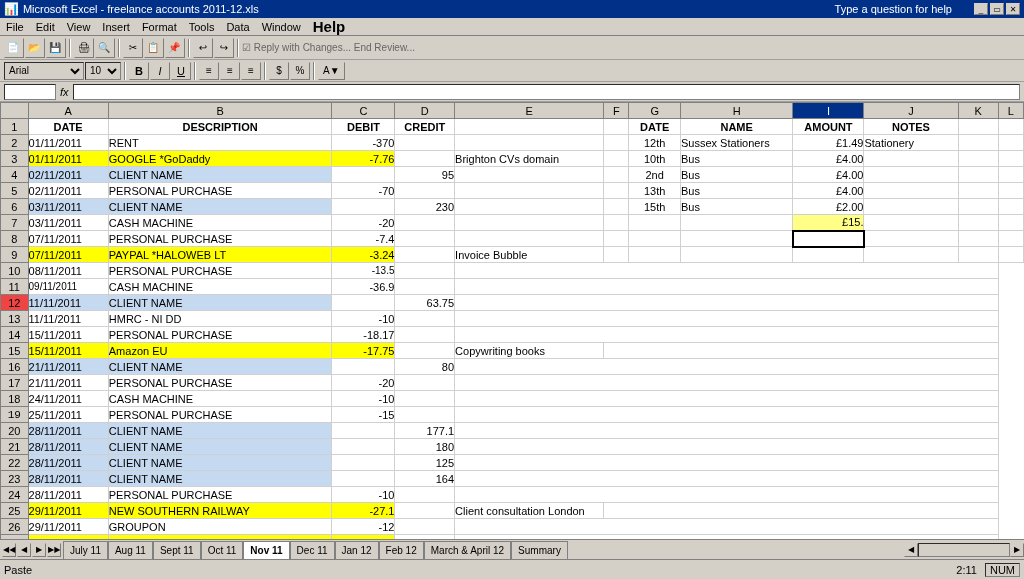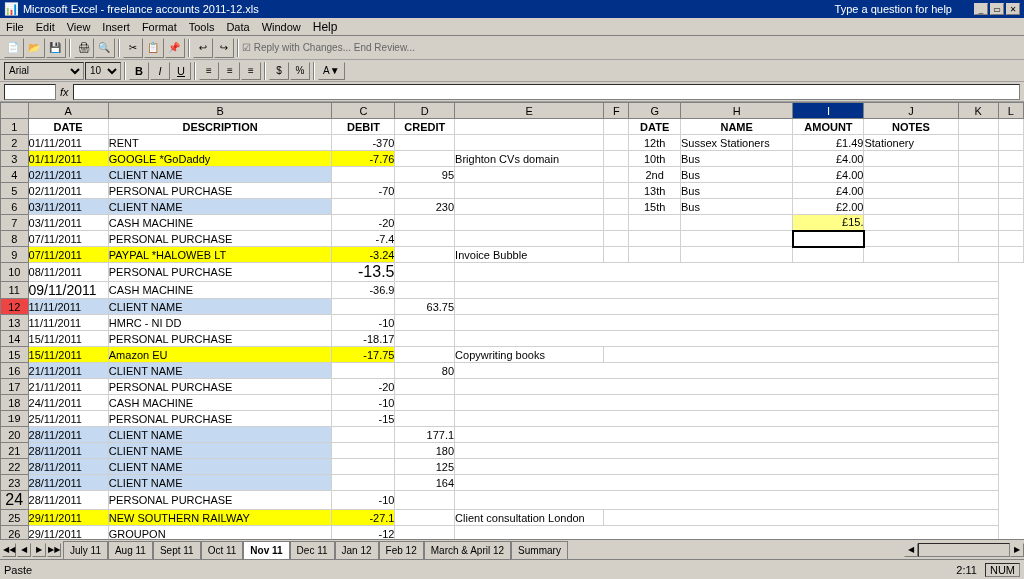--- a/index.html
+++ b/index.html
@@ -25,21 +25,21 @@
 
   <div style="background:#d4d0c8;height:18px;display:flex;align-items:center;border-bottom:1px solid #808080;">
     <span style="padding:1px 6px;font-size:11px;cursor:pointer;">File</span>
     <span style="padding:1px 6px;font-size:11px;cursor:pointer;">Edit</span>
     <span style="padding:1px 6px;font-size:11px;cursor:pointer;">View</span>
     <span style="padding:1px 6px;font-size:11px;cursor:pointer;">Insert</span>
     <span style="padding:1px 6px;font-size:11px;cursor:pointer;">Format</span>
     <span style="padding:1px 6px;font-size:11px;cursor:pointer;">Tools</span>
     <span style="padding:1px 6px;font-size:11px;cursor:pointer;">Data</span>
     <span style="padding:1px 6px;font-size:11px;cursor:pointer;">Window</span>
-    <span style="padding:1px 6px;font-size:12px;cursor:pointer;">Help</span>
+    <span style="padding:1px 6px;font-size:15px;cursor:pointer;font-weight:bold;">Help</span>
   </div>
 
   <div style="background:#d4d0c8;height:24px;display:flex;align-items:center;padding:1px 4px;border-bottom:1px solid #a0a0a0;gap:1px;">
     <button style="background:#d4d0c8;border:1px outset #d4d0c8;width:20px;height:20px;font-size:10px;cursor:pointer;">📄</button>
     <button style="background:#d4d0c8;border:1px outset #d4d0c8;width:20px;height:20px;font-size:10px;cursor:pointer;">📂</button>
     <button style="background:#d4d0c8;border:1px outset #d4d0c8;width:20px;height:20px;font-size:10px;cursor:pointer;">💾</button>
     <div style="width:2px;height:18px;border-left:1px solid #808080;border-right:1px solid white;margin:0 2px;"></div>
     <button style="background:#d4d0c8;border:1px outset #d4d0c8;width:20px;height:20px;font-size:10px;cursor:pointer;">🖨</button>
     <button style="background:#d4d0c8;border:1px outset #d4d0c8;width:20px;height:20px;font-size:10px;cursor:pointer;">🔍</button>
     <div style="width:2px;height:18px;border-left:1px solid #808080;border-right:1px solid white;margin:0 2px;"></div>
@@ -258,28 +258,28 @@
           <td style="border:1px solid #d0d0d0;font-size:11px;"></td>
           <td style="border:1px solid #d0d0d0;font-size:11px;"></td>
           <td style="border:1px solid #d0d0d0;font-size:11px;"></td>
           <td style="border:1px solid #d0d0d0;font-size:11px;"></td>
         </tr>
 
         <tr style="height:16px;">
           <td style="background:#d4d0c8;border:1px solid #808080;text-align:center;font-size:11px;">10</td>
           <td style="border:1px solid #d0d0d0;font-size:11px;margin-left:36px;">08/11/2011</td>
           <td style="border:1px solid #d0d0d0;font-size:11px;">PERSONAL PURCHASE</td>
-          <td style="border:1px solid #d0d0d0;font-size:16px;text-align:right;">-13.5</td>
+          <td style="border:1px solid #d0d0d0;font-size:10px;text-align:right;">-13.5</td>
           <td style="border:1px solid #d0d0d0;font-size:11px;"></td>
           <td colspan="7" style="border:1px solid #d0d0d0;font-size:11px;"></td>
         </tr>
 
         <tr style="height:16px;">
           <td style="background:#d4d0c8;border:1px solid #808080;text-align:center;font-size:11px;">11</td>
-          <td style="border:1px solid #d0d0d0;font-size:14px;margin-top:46px;">09/11/2011</td>
+          <td style="border:1px solid #d0d0d0;font-size:10px;margin-top:46px;">09/11/2011</td>
           <td style="border:1px solid #d0d0d0;font-size:11px;">CASH MACHINE</td>
           <td style="border:1px solid #d0d0d0;font-size:11px;text-align:right;">-36.9</td>
           <td style="border:1px solid #d0d0d0;font-size:11px;"></td>
           <td colspan="7" style="border:1px solid #d0d0d0;font-size:11px;"></td>
         </tr>
 
         <tr style="height:16px;">
           <td style="background:#ef4444;border:1px solid #808080;text-align:center;font-size:11px;">12</td>
           <td style="border:1px solid #d0d0d0;font-size:11px;background:#c5d9f1;">11/11/2011</td>
           <td style="border:1px solid #d0d0d0;font-size:11px;background:#c5d9f1;">CLIENT NAME</td>
@@ -382,21 +382,21 @@
         <tr style="height:16px;">
           <td style="background:#d4d0c8;border:1px solid #808080;text-align:center;font-size:11px;">23</td>
           <td style="border:1px solid #d0d0d0;font-size:11px;background:#c5d9f1;">28/11/2011</td>
           <td style="border:1px solid #d0d0d0;font-size:11px;background:#c5d9f1;">CLIENT NAME</td>
           <td style="border:1px solid #d0d0d0;font-size:11px;"></td>
           <td style="border:1px solid #d0d0d0;font-size:11px;text-align:right;">164</td>
           <td colspan="7" style="border:1px solid #d0d0d0;font-size:11px;"></td>
         </tr>
 
         <tr style="height:16px;">
-          <td style="background:#d4d0c8;border:1px solid #808080;text-align:center;font-size:16px;">24</td>
+          <td style="background:#d4d0c8;border:1px solid #808080;text-align:center;font-size:11px;">24</td>
           <td style="border:1px solid #d0d0d0;font-size:11px;">28/11/2011</td>
           <td style="border:1px solid #d0d0d0;font-size:11px;">PERSONAL PURCHASE</td>
           <td style="border:1px solid #d0d0d0;font-size:11px;text-align:right;">-10</td>
           <td style="border:1px solid #d0d0d0;font-size:11px;"></td>
           <td colspan="7" style="border:1px solid #d0d0d0;font-size:11px;"></td>
         </tr>
 
         <tr style="height:16px;">
           <td style="background:#d4d0c8;border:1px solid #808080;text-align:center;font-size:11px;">25</td>
           <td style="border:1px solid #d0d0d0;font-size:11px;background:#ffff00;">29/11/2011</td>

